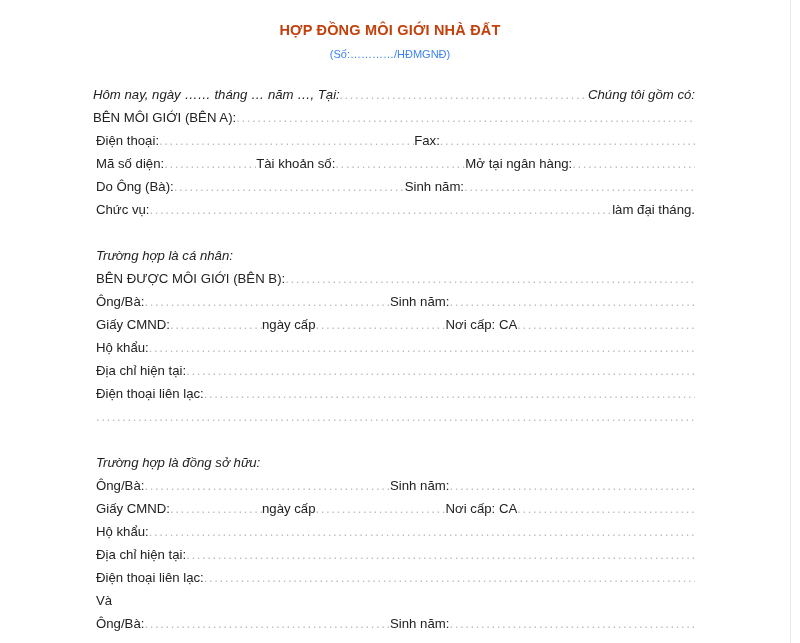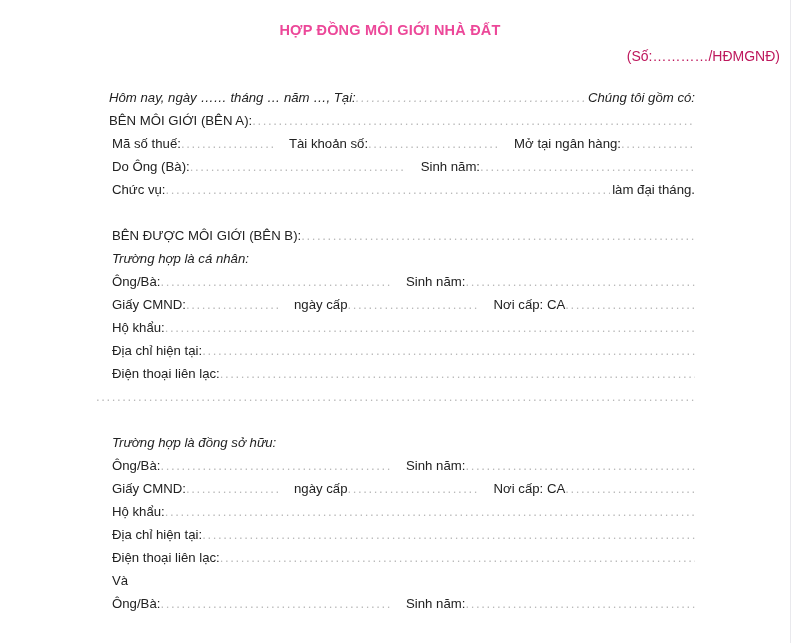--- a/index.html
+++ b/index.html
@@ -39,29 +39,29 @@
     width: 780px;
     padding: 16px 0 0 0;
     box-sizing: border-box;
   }
 
   .title {
     text-align: center;
     font-size: 14.5px;
     font-weight: bold;
     letter-spacing: 0.2px;
-    color: #ec4899;
+    color: #c2410c;
     margin: 6px 0 0 0;
     line-height: 1.2;
   }
   .subtitle {
-    text-align: right;
-    font-size: 14px;
+    text-align: center;
+    font-size: 11px;
     font-weight: normal;
-    color: #be185d;
+    color: #3b82f6;
     margin: 9px 0 0 0;
     line-height: 1.2;
   }
 
   .body {
     margin-top: 26px;
     padding-left: 93px;
     padding-right: 85px;
   }
 
@@ -78,21 +78,20 @@
     padding-left: 3px;
   }
   .line.italic {
     font-style: italic;
   }
   .line.bold {
     font-weight: normal;
   }
   .lbl {
     flex: 0 0 auto;
-    margin-left: 16px;
   }
   
   .dots {
     flex: 1 1 auto;
     min-width: 6px;
     overflow: hidden;
     position: relative;
     align-self: baseline;
     height: 1em;
   }
@@ -140,23 +139,29 @@
         <span class="dots"></span>
         <span class="trail">Chúng tôi gồm có:</span>
       </div>
 
       <div class="line bold">
         <span class="lbl">BÊN MÔI GIỚI (BÊN A):</span>
         <span class="dots"></span>
       </div>
 
 
-
-      <div class="line indent">
-        <span class="lbl">Mã số thuế:</span>
+      <div class="line indent">
+        <span class="lbl">Điện thoại:</span>
+        <span class="dots grow2"></span>
+        <span class="lbl">Fax:</span>
+        <span class="dots"></span>
+      </div>
+
+      <div class="line indent">
+        <span class="lbl">Mã số diện:</span>
         <span class="dots fixed-sm"></span>
         <span class="lbl">Tài khoản số:</span>
         <span class="dots fixed-md"></span>
         <span class="lbl">Mở tại ngân hàng:</span>
         <span class="dots"></span>
       </div>
 
       <div class="line indent">
         <span class="lbl">Do Ông (Bà):</span>
         <span class="dots grow2"></span>
@@ -165,27 +170,27 @@
       </div>
 
       <div class="line indent">
         <span class="lbl">Chức vụ:</span>
         <span class="dots"></span>
         <span class="trail">làm đại tháng.</span>
       </div>
 
       <div class="spacer"></div>
 
+      <div class="line italic indent">
+        <span class="lbl">Trường hợp là cá nhân:</span>
+      </div>
+
       <div class="line bold indent">
         <span class="lbl">BÊN ĐƯỢC MÔI GIỚI (BÊN B):</span>
         <span class="dots"></span>
-      </div>
-
-      <div class="line italic indent">
-        <span class="lbl">Trường hợp là cá nhân:</span>
       </div>
 
       <div class="line indent">
         <span class="lbl">Ông/Bà:</span>
         <span class="dots grow2"></span>
         <span class="lbl">Sinh năm:</span>
         <span class="dots"></span>
       </div>
 
       <div class="line indent">

